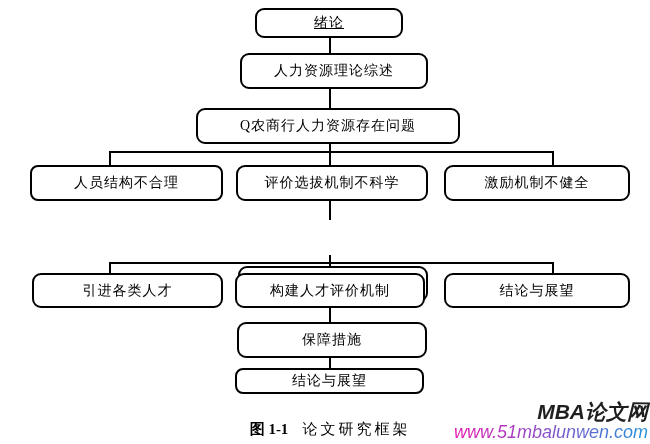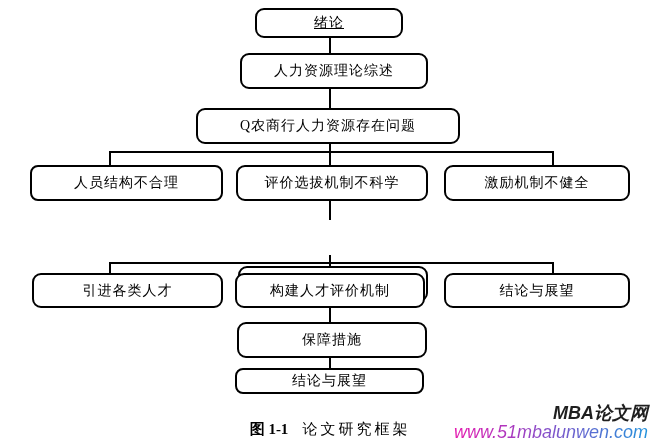--- a/index.html
+++ b/index.html
@@ -57,21 +57,21 @@
   #caption .cap-title  { letter-spacing: 3px; }
   #watermark {
     position: absolute;
     right: 2px; bottom: 2px;
     text-align: right;
     line-height: 1.05;
     z-index: 3;
     font-family: "Liberation Sans", sans-serif;
   }
   .wm-title {
-    font-size: 18px;
+    font-size: 21px;
     font-weight: bold;
     font-style: italic;
     color: #1f1f1f;
   }
   .wm-url {
     font-size: 18px;
     font-style: italic;
     font-weight: normal;
     background: linear-gradient(90deg, #e516ae 0%, #8a4cc8 45%, #2293dc 100%);
     -webkit-background-clip: text;

